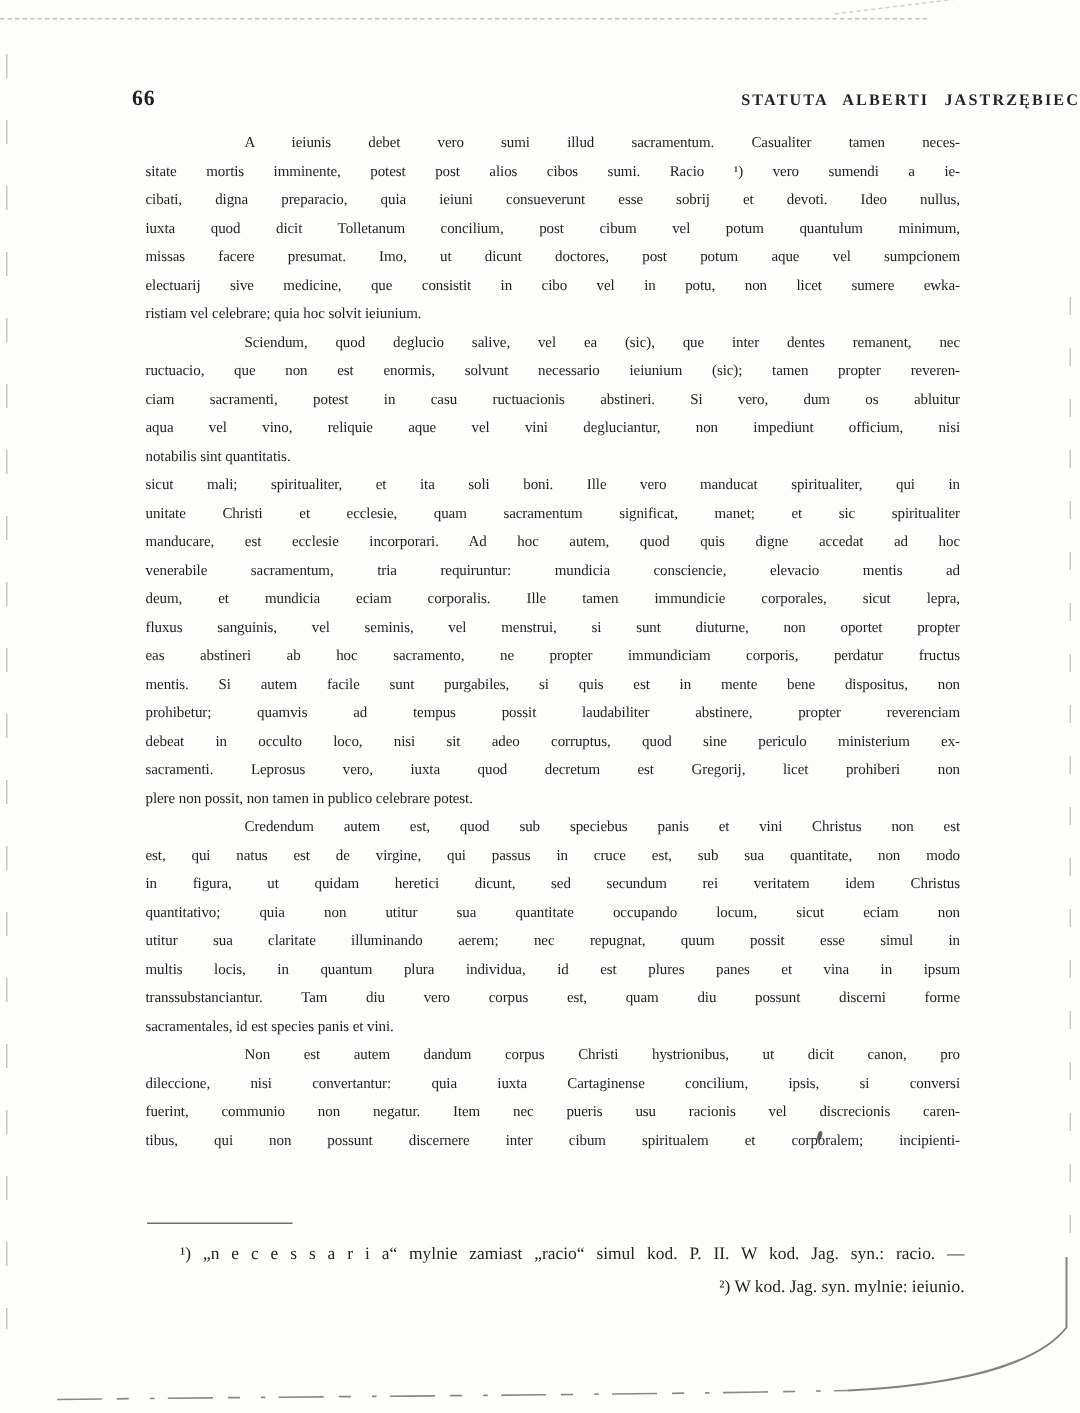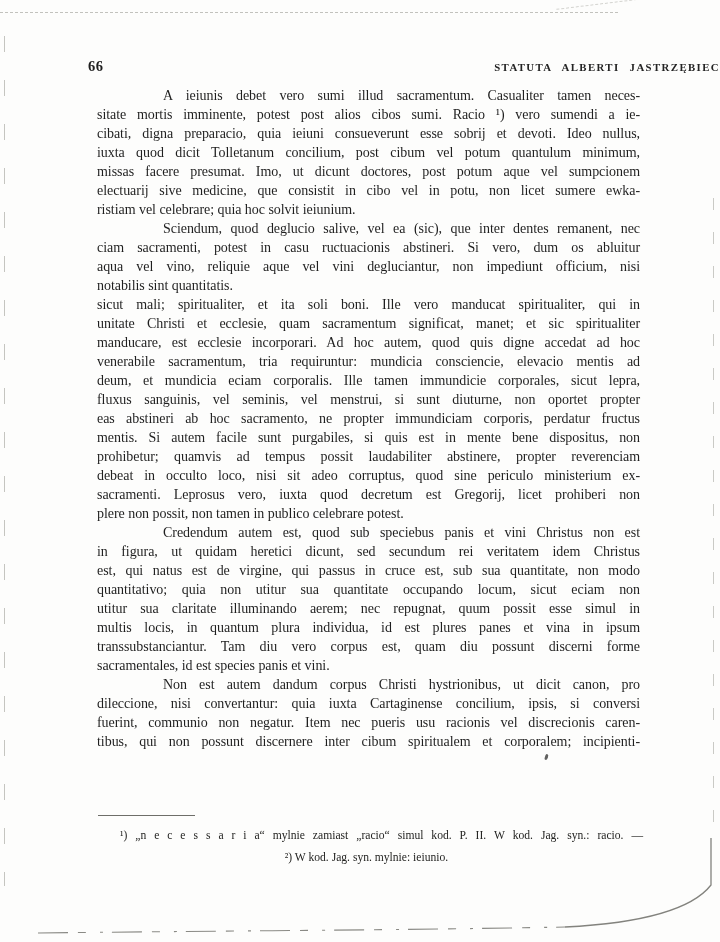--- a/index.html
+++ b/index.html
@@ -27,34 +27,34 @@
     background:#3a3a38;border-radius:40% 60% 60% 40%;transform:rotate(18deg);opacity:.8;}
 
   
   .pagenum{position:absolute;left:88px;top:58px;font-size:14.5px;font-weight:bold;
     letter-spacing:.5px;}
   .runtitle{position:absolute;left:0;top:61px;width:720px;text-align:right;
     font-size:10.8px;font-weight:bold;letter-spacing:1.4px;word-spacing:6px;color:#242424;}
 
   
   .body-text{position:absolute;left:97px;top:86px;width:543px;
-    font-size:14px;line-height:19px;letter-spacing:-.05px;}
+    font-size:10px;line-height:19px;letter-spacing:-.05px;}
   .para{margin:0;}
   .line{height:19px;text-align:justify;text-align-last:justify;white-space:nowrap;}
   .line.first{text-indent:66px;}
   .line.last{text-align-last:left;}
 
   
   .fn-rule{position:absolute;left:98px;top:815px;width:97px;height:0;
     border-top:1px solid #55554f;opacity:.85;}
   .footnotes{position:absolute;left:90px;top:825px;width:553px;
     font-size:11.6px;line-height:22px;color:#242422;}
   .fn-line{white-space:nowrap;}
   .fn-line.fn1{text-indent:30px;text-align:justify;text-align-last:justify;}
-  .fn-line.fn2{text-align:center;}
+  .fn-line.fn2{text-align:right;}
 </style>
 </head>
 <body>
 
 <div class="page">
 
   <div class="top-scan-line"></div>
   <div class="top-scan-diag"></div>
   <div class="left-scan-line"></div>
   <div class="right-scan-line"></div>
@@ -72,42 +72,43 @@
         <div class="line first">A ieiunis debet vero sumi illud sacramentum. Casualiter tamen neces-</div>
         <div class="line">sitate mortis imminente, potest post alios cibos sumi. Racio ¹) vero sumendi a ie-</div>
         <div class="line">cibati, digna preparacio, quia ieiuni consueverunt esse sobrij et devoti. Ideo nullus,</div>
         <div class="line">iuxta quod dicit Tolletanum concilium, post cibum vel potum quantulum minimum,</div>
         <div class="line">missas facere presumat. Imo, ut dicunt doctores, post potum aque vel sumpcionem</div>
         <div class="line">electuarij sive medicine, que consistit in cibo vel in potu, non licet sumere ewka-</div>
         <div class="line last">ristiam vel celebrare; quia hoc solvit ieiunium.</div>
       </div>
       <div class="para">
         <div class="line first">Sciendum, quod deglucio salive, vel ea (sic), que inter dentes remanent, nec</div>
+        <div class="line">ructuacio, que non est enormis, solvunt necessario ieiunium (sic); tamen propter reveren-</div>
         <div class="line">ciam sacramenti, potest in casu ructuacionis abstineri. Si vero, dum os abluitur</div>
         <div class="line">aqua vel vino, reliquie aque vel vini degluciantur, non impediunt officium, nisi</div>
         <div class="line last">notabilis sint quantitatis.</div>
       </div>
       <div class="para">
         <div class="line">sicut mali; spiritualiter, et ita soli boni. Ille vero manducat spiritualiter, qui in</div>
         <div class="line">unitate Christi et ecclesie, quam sacramentum significat, manet; et sic spiritualiter</div>
         <div class="line">manducare, est ecclesie incorporari. Ad hoc autem, quod quis digne accedat ad hoc</div>
         <div class="line">venerabile sacramentum, tria requiruntur: mundicia consciencie, elevacio mentis ad</div>
         <div class="line">deum, et mundicia eciam corporalis. Ille tamen immundicie corporales, sicut lepra,</div>
         <div class="line">fluxus sanguinis, vel seminis, vel menstrui, si sunt diuturne, non oportet propter</div>
         <div class="line">eas abstineri ab hoc sacramento, ne propter immundiciam corporis, perdatur fructus</div>
         <div class="line">mentis. Si autem facile sunt purgabiles, si quis est in mente bene dispositus, non</div>
         <div class="line">prohibetur; quamvis ad tempus possit laudabiliter abstinere, propter reverenciam</div>
         <div class="line">debeat in occulto loco, nisi sit adeo corruptus, quod sine periculo ministerium ex-</div>
         <div class="line">sacramenti. Leprosus vero, iuxta quod decretum est Gregorij, licet prohiberi non</div>
         <div class="line last">plere non possit, non tamen in publico celebrare potest.</div>
       </div>
       <div class="para">
         <div class="line first">Credendum autem est, quod sub speciebus panis et vini Christus non est</div>
+        <div class="line">est, qui natus est de virgine, qui passus in cruce est, sub sua quantitate, non modo</div>
         <div class="line">in figura, ut quidam heretici dicunt, sed secundum rei veritatem idem Christus</div>
-        <div class="line">est, qui natus est de virgine, qui passus in cruce est, sub sua quantitate, non modo</div>
         <div class="line">quantitativo; quia non utitur sua quantitate occupando locum, sicut eciam non</div>
         <div class="line">utitur sua claritate illuminando aerem; nec repugnat, quum possit esse simul in</div>
         <div class="line">multis locis, in quantum plura individua, id est plures panes et vina in ipsum</div>
         <div class="line">transsubstanciantur. Tam diu vero corpus est, quam diu possunt discerni forme</div>
         <div class="line last">sacramentales, id est species panis et vini.</div>
       </div>
       <div class="para">
         <div class="line first">Non est autem dandum corpus Christi hystrionibus, ut dicit canon, pro</div>
         <div class="line">dileccione, nisi convertantur: quia iuxta Cartaginense concilium, ipsis, si conversi</div>
         <div class="line">fuerint, communio non negatur. Item nec pueris usu racionis vel discrecionis caren-</div>

